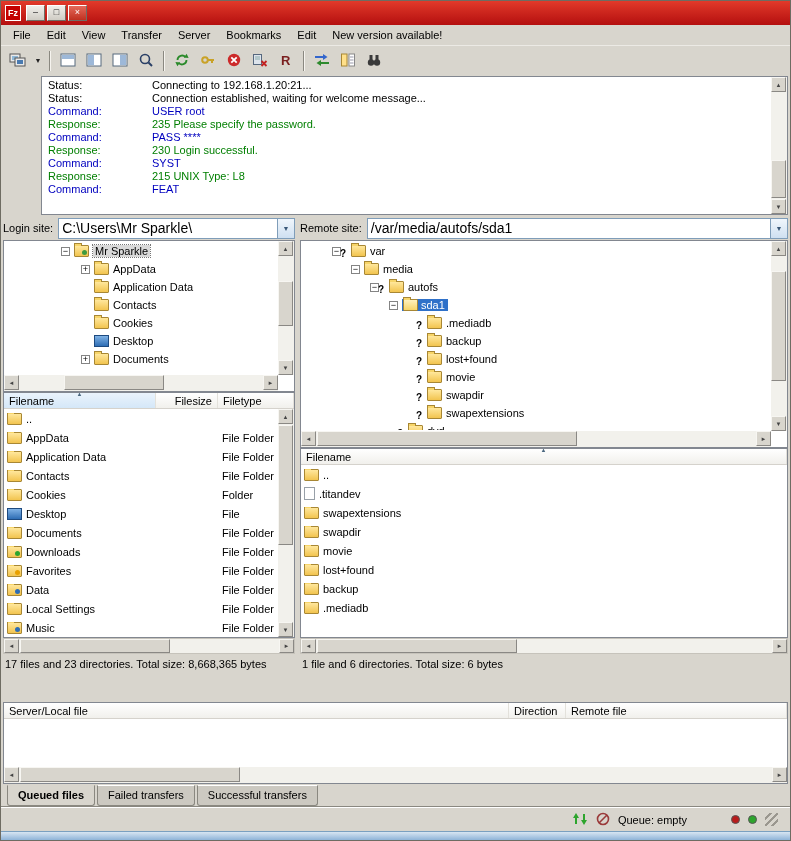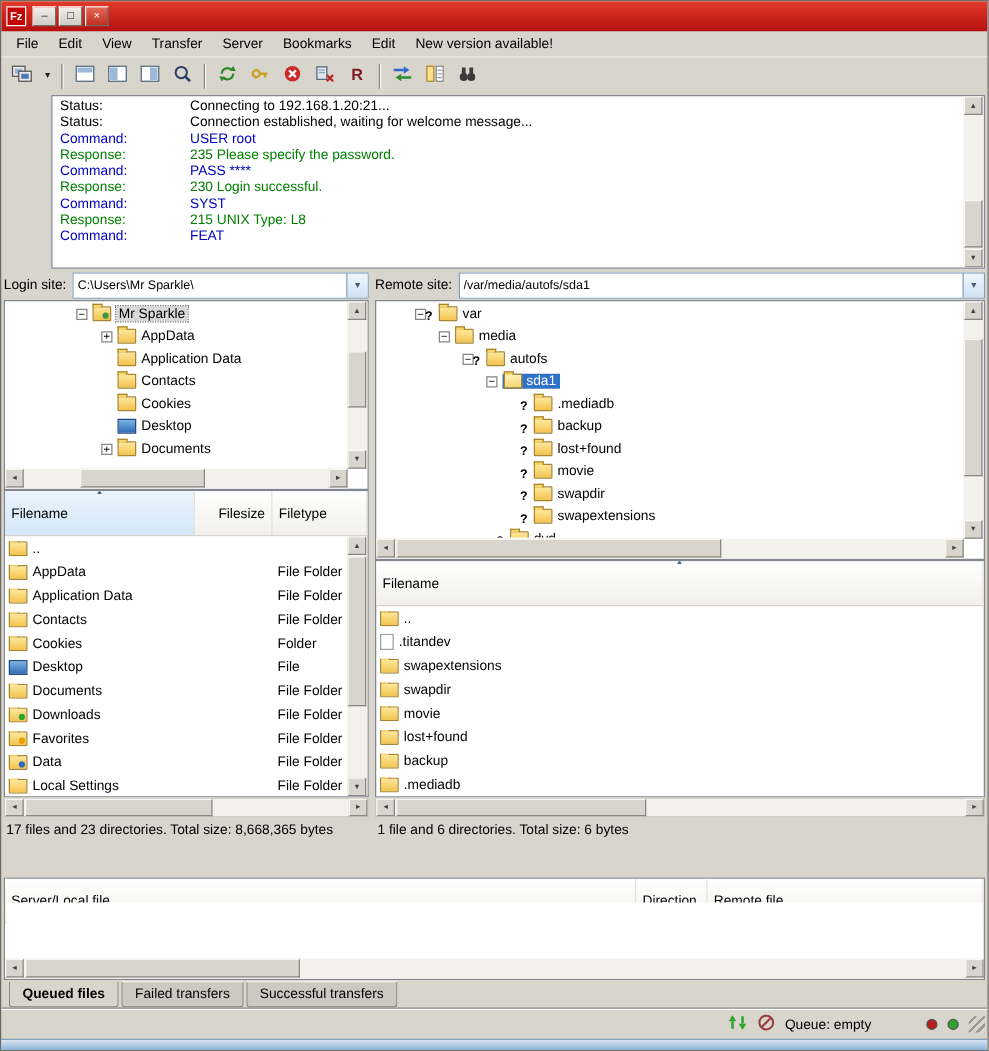--- a/index.html
+++ b/index.html
@@ -66,21 +66,21 @@
   .c-command { color:#0000bf; }
 
   
   .main { flex:1; display:flex; padding:0 2px; min-height:0; }
   .leftcol { width:292px; display:flex; flex-direction:column; flex:none; }
   .splitter { width:5px; flex:none; }
   .rightcol { flex:1; display:flex; flex-direction:column; min-width:0; }
 
   .siterow { height:24px; display:flex; align-items:center; gap:5px; flex:none; }
   .combo { flex:1; height:21px; border:1px solid #7f9db9; background:#fff; display:flex; align-items:stretch; }
-  .combo input { flex:1; border:none; outline:none; padding:0 3px; font-family:"Liberation Sans",sans-serif; font-size:10px; min-width:0; }
+  .combo input { flex:1; border:none; outline:none; padding:0 3px; font-family:"Liberation Sans",sans-serif; font-size:14px; min-width:0; }
   .cbtn { width:17px; background:linear-gradient(#f0f6fc,#cfe0f1); border-left:1px solid #7f9db9;
           display:flex; align-items:center; justify-content:center; font-size:7px; color:#3a5878; }
 
   
   .tree { flex:none; }
   .treeinner { position:absolute; inset:1px 17px 17px 1px; overflow:hidden; }
   .trow { display:flex; align-items:center; height:18px; white-space:nowrap; }
   .exp { width:9px; height:9px; border:1px solid #848484; background:#fff; font-size:9px;
          line-height:7px; text-align:center; margin-right:4px; flex:none; color:#000; }
   .expsp { width:13px; flex:none; }
@@ -102,21 +102,21 @@
                         border-radius:50%; background:#e8a000; }
   .iconq { position:relative; display:inline-flex; margin-right:2px; }
   .qb { position:absolute; left:-5px; bottom:-2px; font-weight:bold; font-size:10px; color:#000; z-index:2; }
   .iconq .ico { margin-right:2px; margin-left:6px; }
   .sel-inactive { background:#d9d9d9; outline:1px dotted #777; padding:0 2px; }
   .selhl { background:#2f71c9; color:#fff; display:inline-flex; align-items:center; padding:0 3px 0 1px; }
   .selhl .ico { margin-right:3px; }
 
   
   .flist { flex:none; display:flex; flex-direction:column; }
-  .hdr { display:flex; height:36px; background:linear-gradient(#ffffff,#f1f0ec); border-bottom:1px solid #d5d2cc; flex:none; }
+  .hdr { display:flex; height:16px; background:linear-gradient(#ffffff,#f1f0ec); border-bottom:1px solid #d5d2cc; flex:none; }
   .hcell { padding:0 5px; display:flex; align-items:center; position:relative;
            border-right:1px solid #e3e1db; white-space:nowrap; }
   .hcell.sorted { background:linear-gradient(#eaf3fc,#d4e7f8); }
   .sortarrow { position:absolute; top:-2px; left:50%; transform:translateX(-50%); font-size:6px; color:#4a677f; }
   .rows { flex:1; overflow:hidden; position:relative; }
   .frow { display:flex; align-items:center; height:19px; white-space:nowrap; }
   .fc-name { width:152px; display:flex; align-items:center; padding-left:3px; overflow:hidden; flex:none; }
   .fc-size { width:62px; text-align:right; padding-right:8px; flex:none; }
   .fc-type { flex:1; padding-left:4px; overflow:hidden; }
   .fc-namewide { flex:1; display:flex; align-items:center; padding-left:3px; overflow:hidden; }
@@ -132,21 +132,21 @@
   .queuebody { position:absolute; inset:19px 1px 17px 1px; background:#fff; }
 
   
   .tabsrow { height:22px; display:flex; align-items:flex-start; padding:0 6px; gap:2px; flex:none; }
   .tab { padding:3px 10px 4px; border:1px solid #8a8880; border-top:1px solid #fff;
          background:#ccc9c1; border-radius:0 0 3px 3px; white-space:nowrap; }
   .tab.active { background:#d8d5cd; font-weight:bold; border-top:1px solid #d8d5cd; }
 
   
   .statusbar { height:24px; border-top:1px solid #fff; box-shadow:0 -1px 0 #8a8880;
-               display:flex; align-items:center; justify-content:flex-end; gap:8px; padding:0 2px; flex:none; }
+               display:flex; align-items:center; justify-content:flex-end; gap:8px; padding:0 12px; flex:none; }
   .led { width:9px; height:9px; border-radius:50%; border:1px solid #555; }
   .led.red { background:#b81c1c; }
   .led.green { background:#2da52d; }
   .grip { width:13px; height:13px;
           background:repeating-linear-gradient(135deg, transparent 0 3px, #9a978f 3px 5px); }
   .queuetext { white-space:nowrap; }
 
   .bottomedge { height:9px; background:linear-gradient(#d7e5f2,#8fb4d8); border-top:1px solid #7aa0c0; flex:none; }
 </style>
 </head>

